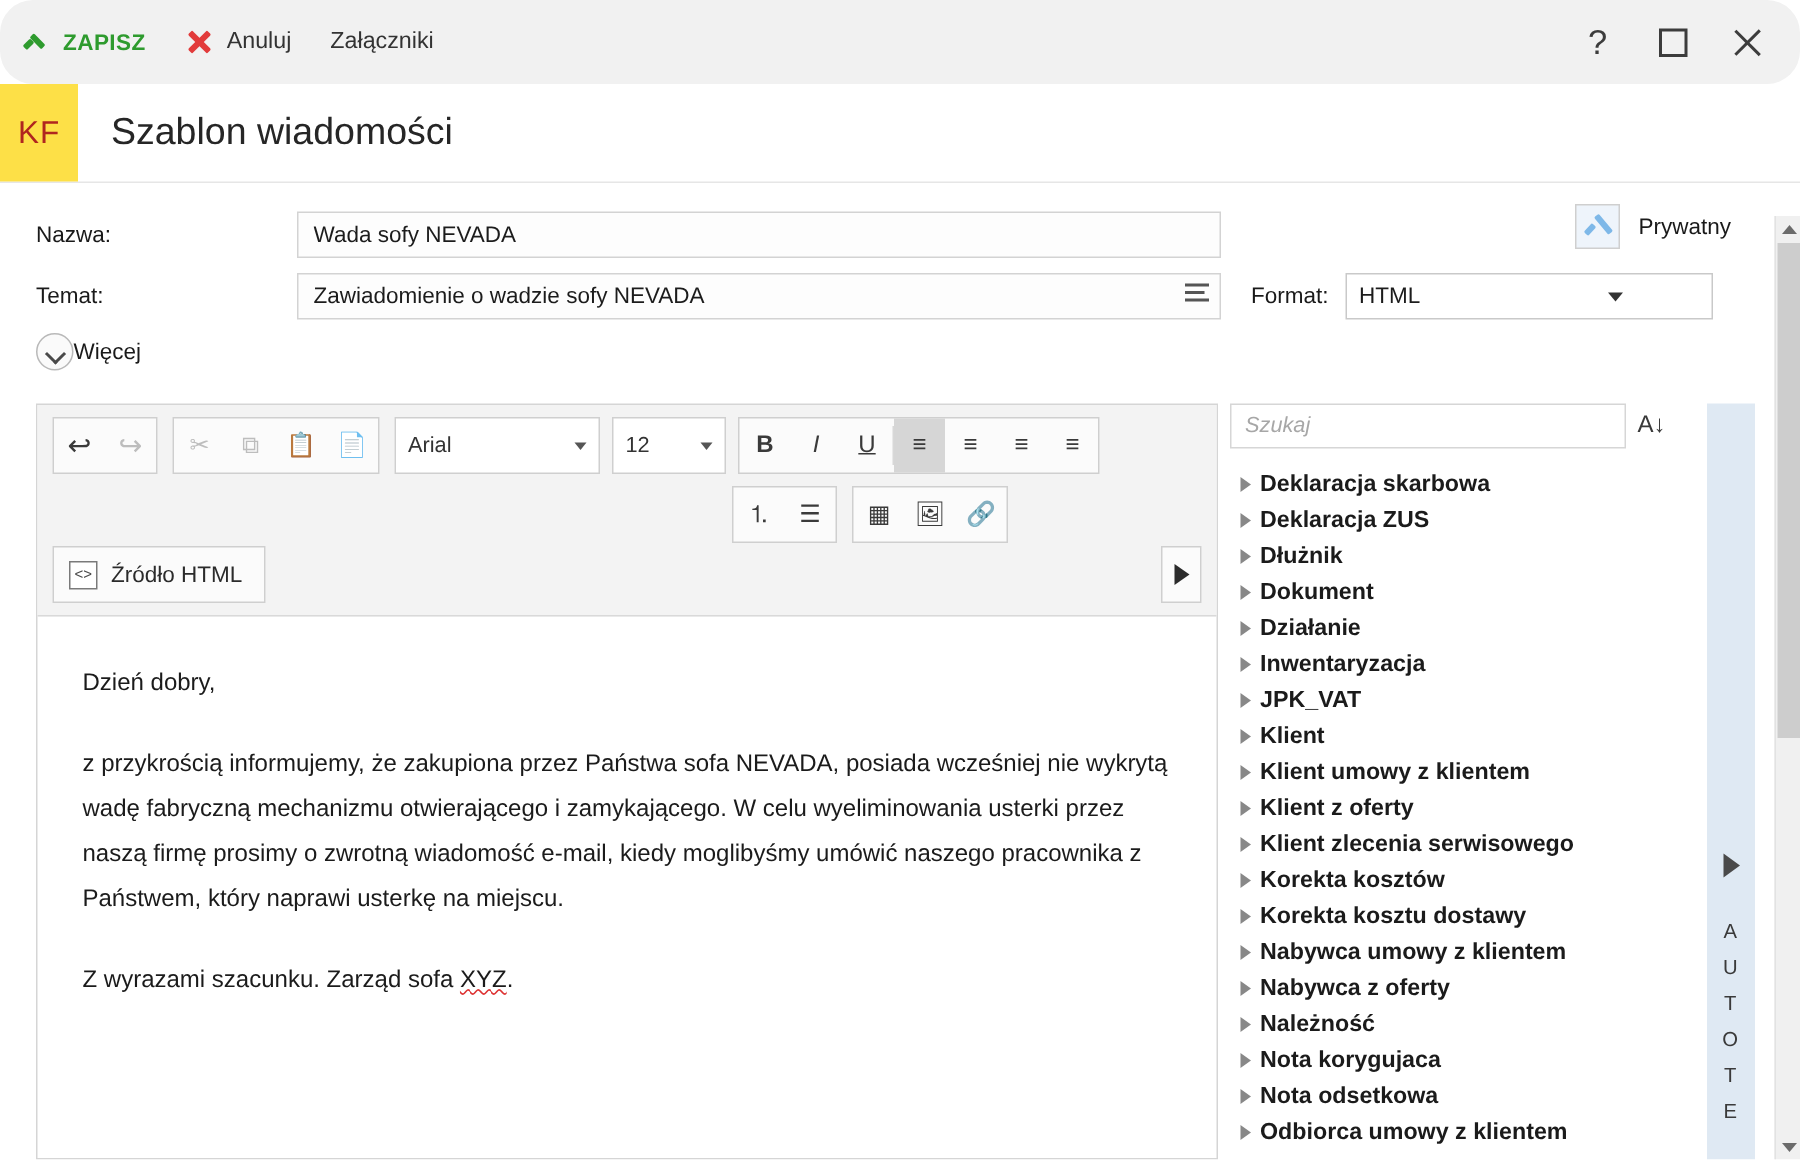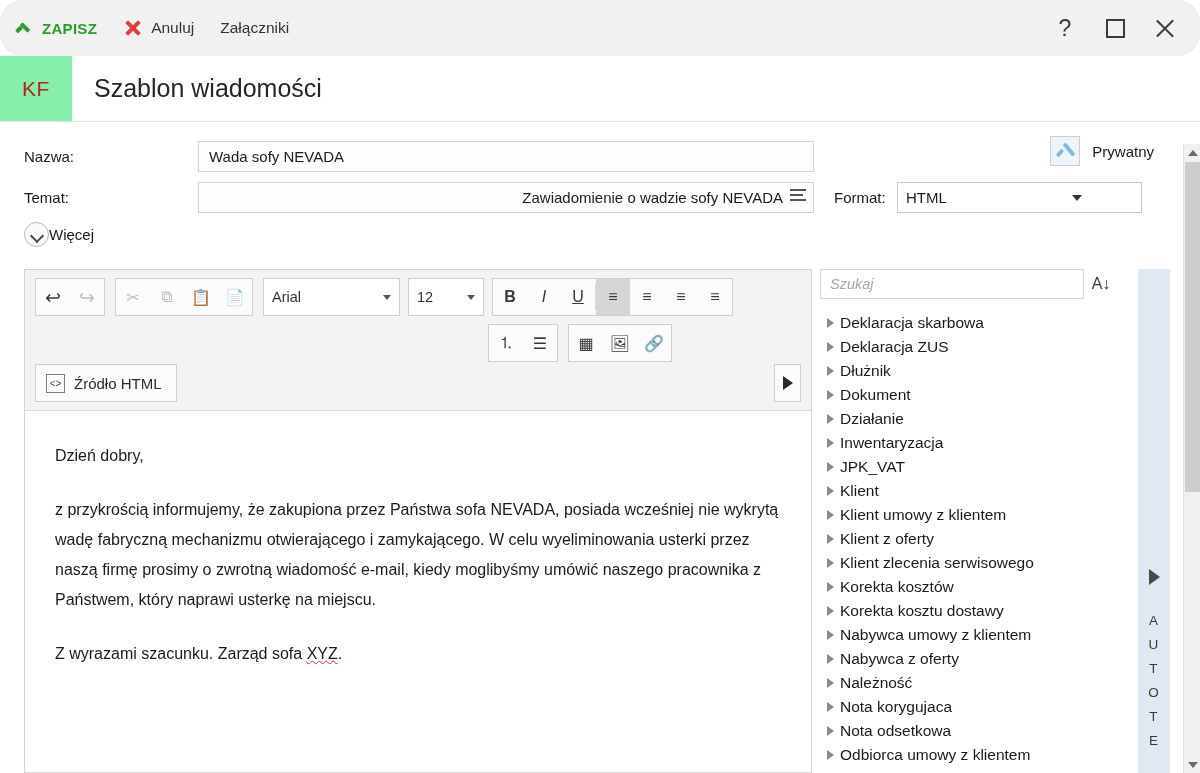--- a/index.html
+++ b/index.html
@@ -83,22 +83,22 @@
 
   
   .titlerow {
     height: 66px;
     background: #ffffff;
     display: flex;
     align-items: stretch;
     border-bottom: 1px solid #e6e6e6;
   }
   .badge {
-    width: 72px;
-    background: #86efac;
+    width: 52px;
+    background: #fde047;
     display: flex; align-items: center; justify-content: center;
     color: #b0261f;
     font-size: 21px;
     letter-spacing: .5px;
   }
   .title-text {
     display: flex; align-items: center;
     padding-left: 22px;
     font-size: 25px;
     color: #262626;
@@ -126,21 +126,21 @@
     border: 1px solid #d3d3d3;
     background: #fdfdfd;
     font-size: 15px;
     color: #1c1c1c;
     padding: 0 10px;
     outline: none;
     font-family: "Liberation Sans", sans-serif;
   }
   .inp-name { width: 616px; }
   .subject-wrap { position: relative; width: 616px; }
-  .inp-subject { width: 616px; padding-right: 30px; text-align: right; }
+  .inp-subject { width: 616px; padding-right: 30px; }
   .hamb {
     position: absolute; right: 8px; top: 7px;
     width: 16px; height: 13px;
     cursor: pointer;
   }
   .hamb i { display: block; height: 1.6px; background: #555; margin-bottom: 3.4px; }
   .hamb i:nth-child(2){ width: 13px; }
   .hamb i:nth-child(3){ width: 16px; }
 
   .fmt-lbl {
@@ -326,21 +326,21 @@
     outline: none;
     font-family: "Liberation Sans", sans-serif;
   }
   .search-inp::placeholder { color: #a7a7a7; font-style: italic; }
   .sortbtn {
     width: 34px; height: 30px;
     display: flex; align-items: center; justify-content: center;
     font-size: 16px; color: #3a3a3a;
     cursor: pointer;
   }
-  .tree { margin-top: 12px; }
+  .tree { margin-top: 12px; font-weight: bold; }
   .tree-item {
     display: flex; align-items: center;
     height: 24px;
     font-size: 15.5px;
     color: #1b1b1b;
     cursor: pointer;
   }
   .tri {
     width: 20px; display: flex; align-items: center; justify-content: center;
   }

